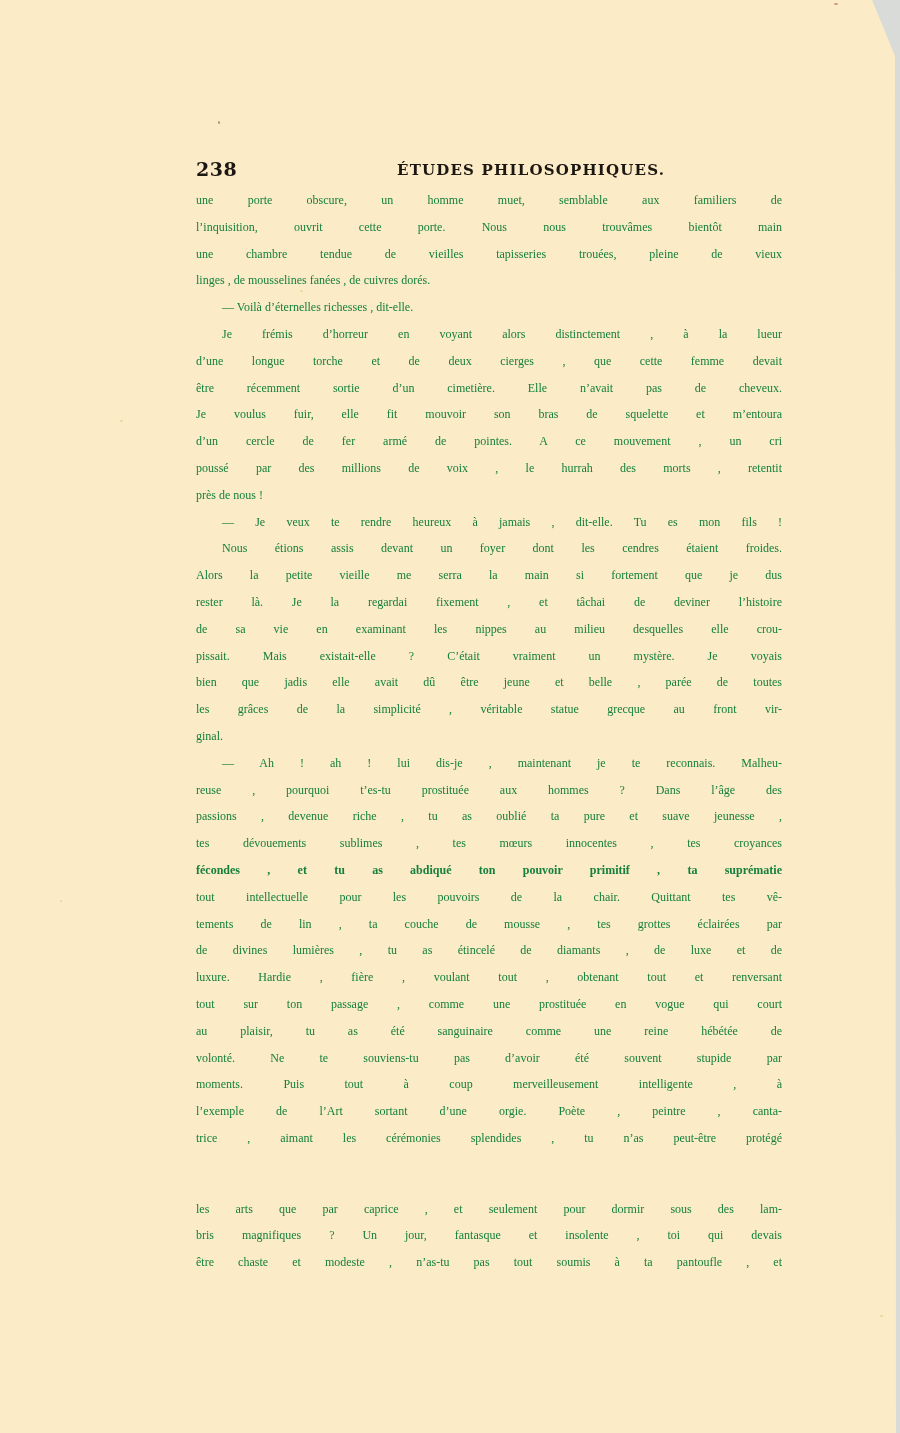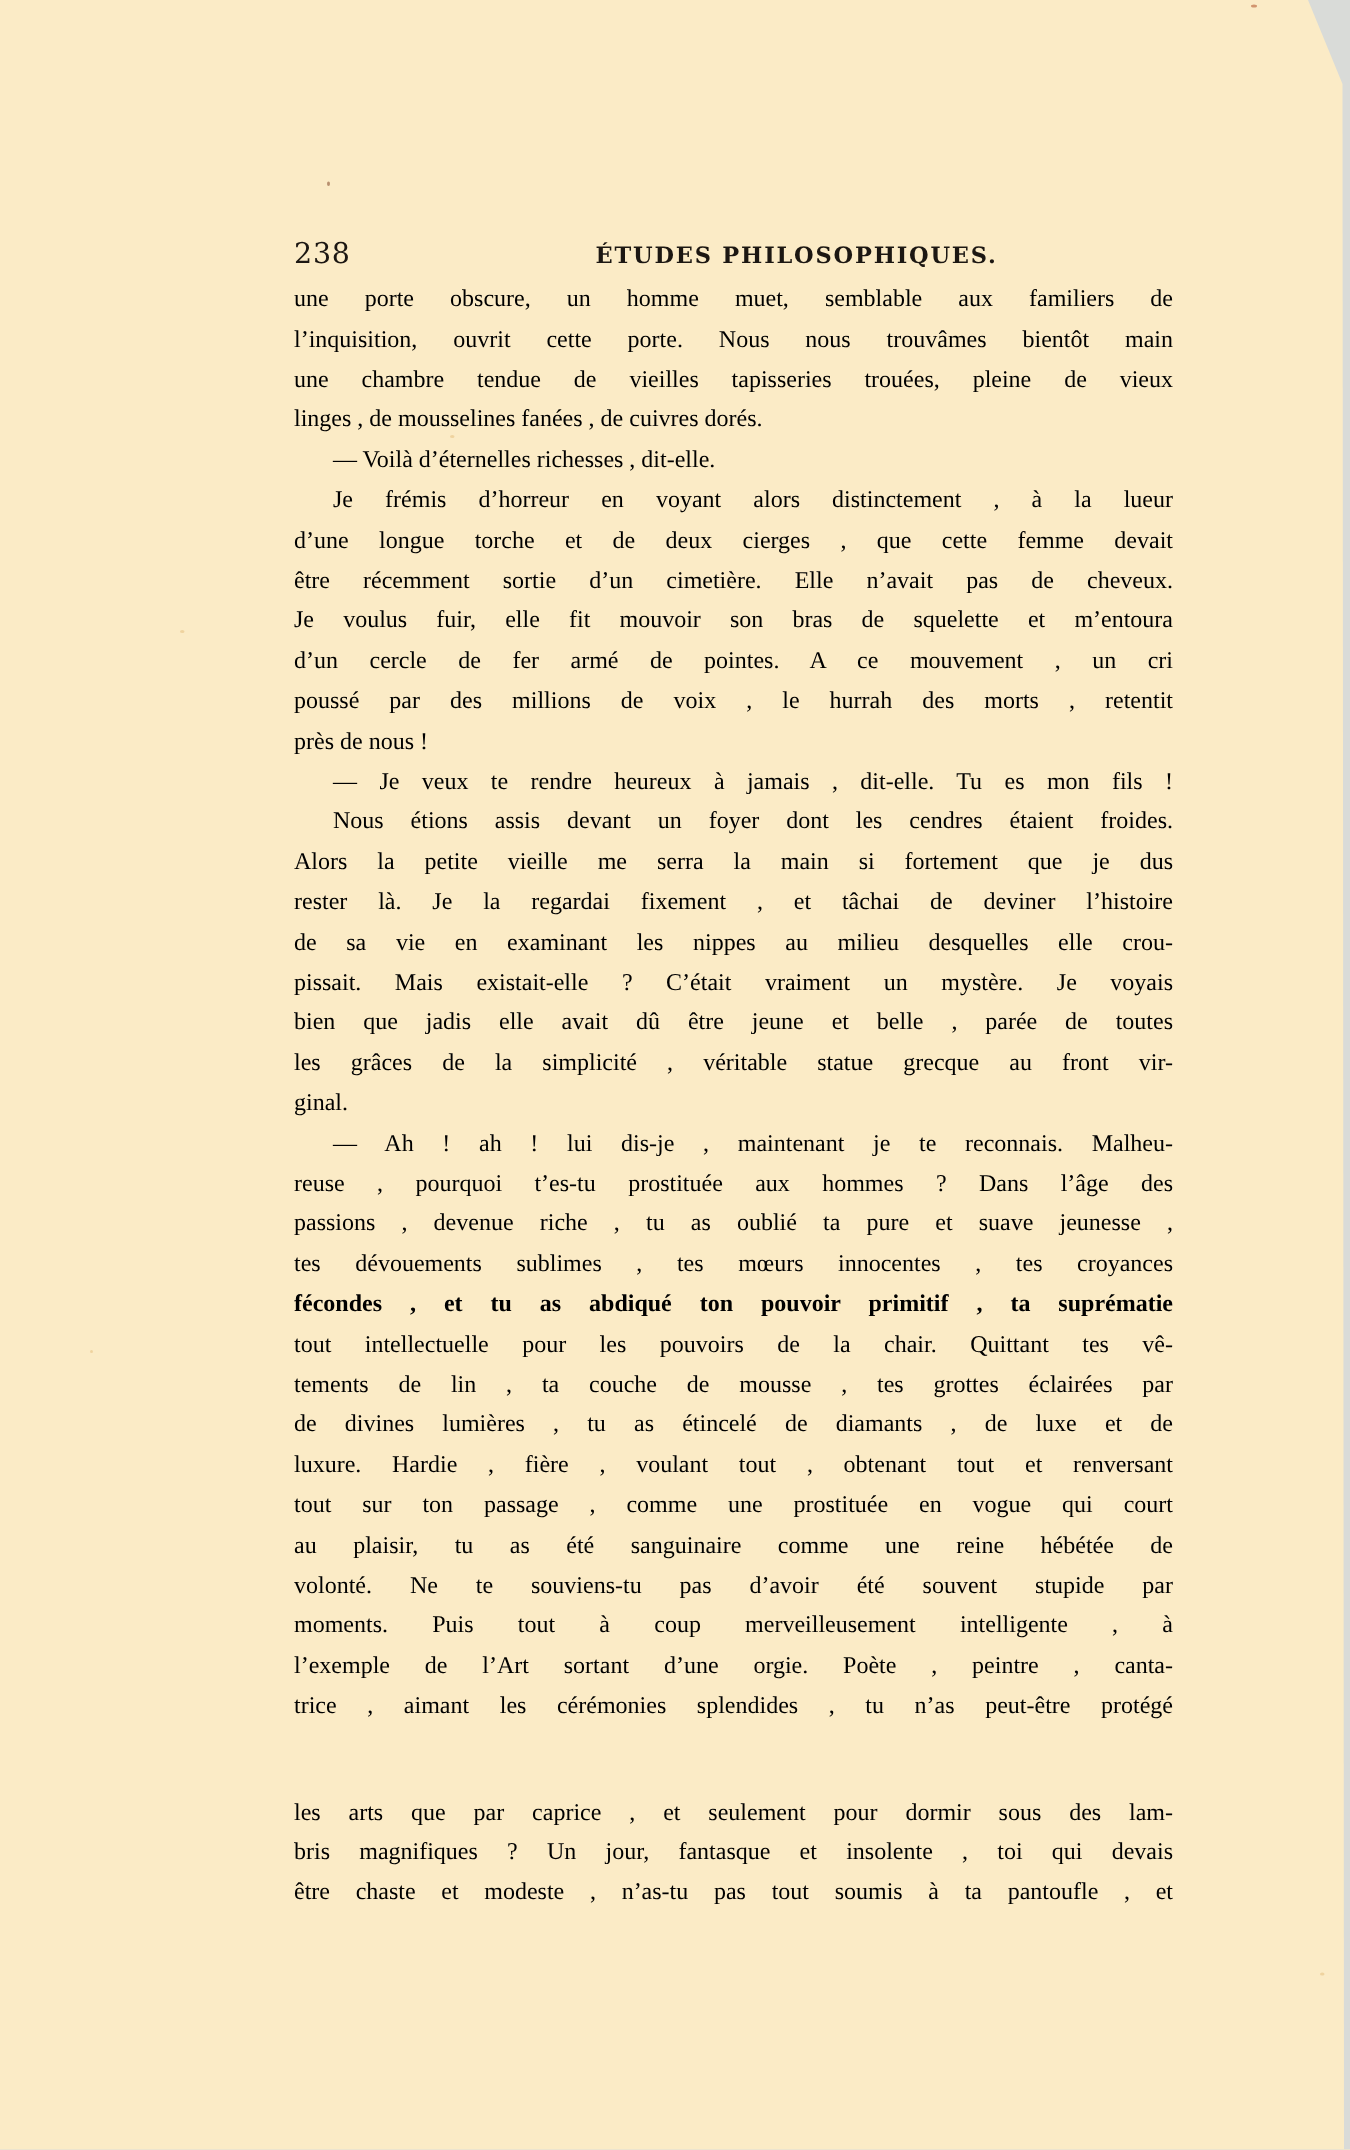--- a/index.html
+++ b/index.html
@@ -35,42 +35,42 @@
       width: 586px;
       height: 24px;
       font-family: "DejaVu Serif", serif;
       color: #1c1712;
     }
     .page-number {
       position: absolute;
       left: 0;
       top: 0;
       font-size: 19px;
-      font-weight: normal;
+      font-weight: bold;
       letter-spacing: 0.5px;
     }
     .book-title {
       position: absolute;
       left: 159px;
       top: 3px;
       font-size: 15px;
       font-weight: bold;
       letter-spacing: 1.2px;
       white-space: nowrap;
       margin-left: 42px;
     }
     .body-text {
       position: absolute;
       left: 196px;
       top: 187px;
       width: 586px;
       font-family: "Liberation Serif", serif;
-      font-size: 16px;
+      font-size: 12px;
       line-height: 26.8px;
-      color: #000000;
+      color: #15803d;
     }
     .line {
       display: block;
       height: 26.8px;
       white-space: nowrap;
       text-align: justify;
       text-align-last: justify;
       overflow: hidden;
     }
     .line.indent {

